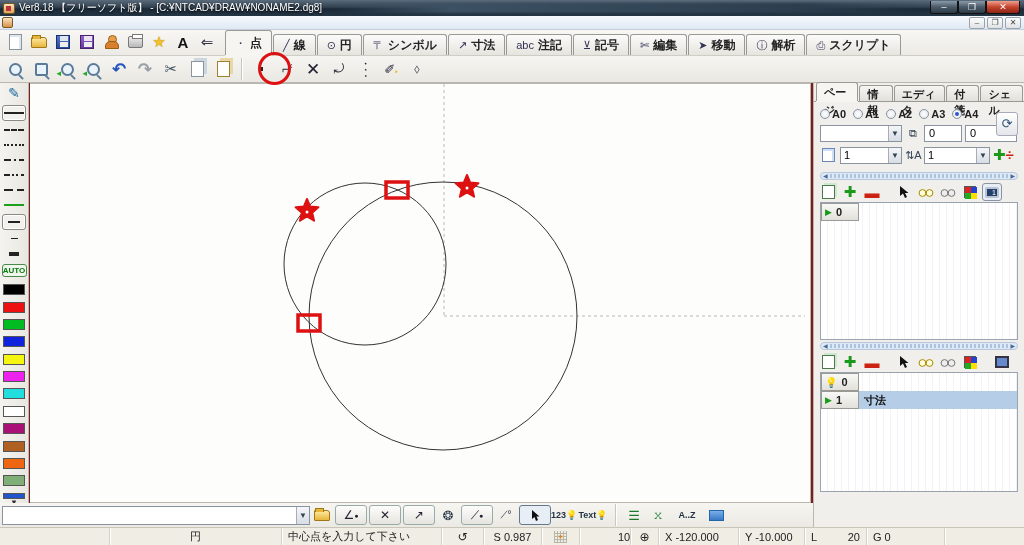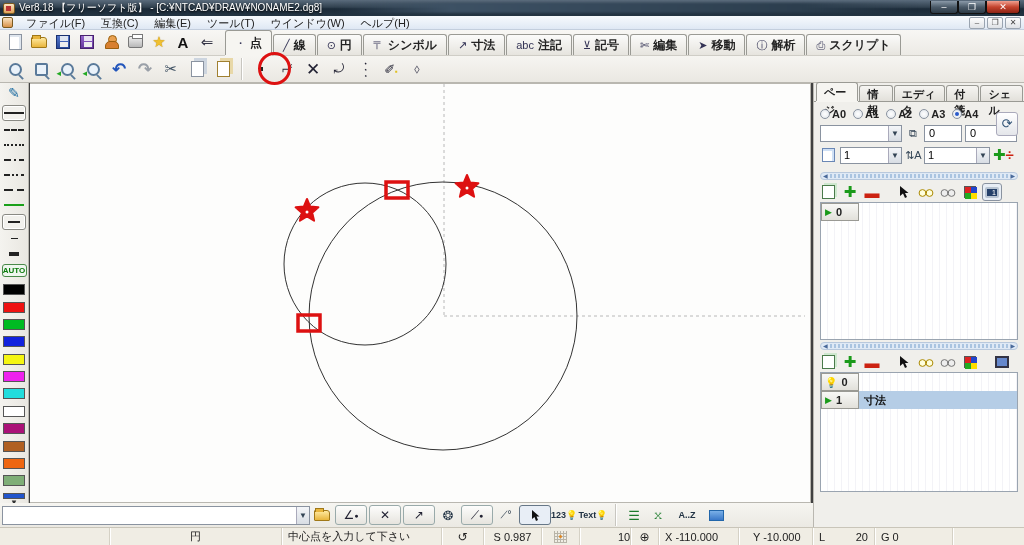--- a/index.html
+++ b/index.html
@@ -1,17 +1,17 @@
 <!DOCTYPE html>
 <html><head>
 <meta charset="utf-8">
 <style>
   * { margin:0; padding:0; box-sizing:border-box; font-family:"Liberation Sans","DejaVu Sans",sans-serif; }
   html,body { width:1024px; height:545px; overflow:hidden; background:#e8e8e8; }
-  #window { position:relative; width:945px; height:545px; background:#404040; }
+  #window { position:relative; width:945px; height:545px; background:#7f1d1d; }
 
   
   #titlebar { position:absolute; left:0; top:0; width:1024px; height:16px;
     background:linear-gradient(#5a6b7c 0%, #31414f 45%, #1b2a38 55%, #243543 100%);
     display:flex; align-items:center; color:#fff; font-size:10px; }
   #titlebar .app-ico { width:12px; height:11px; margin:0 4px 0 3px; background:linear-gradient(#fbe4c2,#e0a35a); border:1px solid #7a5a20; border-radius:2px; position:relative; }
   #titlebar .app-ico::after{ content:""; position:absolute; left:2px; top:2px; width:5px; height:5px; background:#b33; }
   #title-text { white-space:nowrap; text-shadow:0 1px 2px #000; }
   #title-blur { flex:1; height:10px; margin:0 12px; background:linear-gradient(90deg,transparent,#3d5164 20%,#2c3e4e 80%,transparent); filter:blur(1px); border-radius:2px; }
   .winbtn { width:28px; height:13px; margin-top:-2px; border:1px solid #111; border-top:none; border-radius:0 0 3px 3px; font-size:9px; line-height:12px; text-align:center; color:#fff; background:linear-gradient(#8a99a8,#4a5a68 50%,#2c3a46); }
@@ -149,29 +149,20 @@
     <div class="app-ico"></div>
     <span id="title-text">Ver8.18 【フリーソフト版】 - [C:¥NTCAD¥DRAW¥NONAME2.dg8]</span>
     <div id="title-blur"></div>
     <div class="winbtn">–</div>
     <div class="winbtn">❐</div>
     <div class="winbtn close">✕</div>
   </div>
 
   <div id="menubar">
     <div class="app-ico2"></div>
-    <div id="menu-items" style="display:flex;">
-
-    <div class="menu-item">ファイル(F)</div>
-        <div class="menu-item">互換(C)</div>
-        <div class="menu-item">編集(E)</div>
-        <div class="menu-item">ツール(T)</div>
-        <div class="menu-item">ウインドウ(W)</div>
-        <div class="menu-item">ヘルプ(H)</div>
-      </div>
     <div id="mdi-btns">
       <div class="mdibtn">–</div>
       <div class="mdibtn">❐</div>
       <div class="mdibtn">✕</div>
     </div>
   </div>
 
   <div id="tabrow">
     <div id="quick-icons">
       <div class="qico">
@@ -622,22 +613,22 @@
         <span style="font-size:12px;">↺</span>
       </div>
     <div class="scell center" style="width:58px;">S 0.987</div>
     <div class="scell center" style="width:38px;">
         <div class="grid-ico"></div>
       </div>
     <div class="scell center" style="width:32px;padding-left:44px;">10</div>
     <div class="scell center" style="width:28px;">
         <span style="font-size:12px;">⊕</span>
       </div>
-    <div class="scell" style="width:80px;">X -110.000</div>
-    <div class="scell" style="width:66px;margin-left:8px;">Y -10.000</div>
+    <div class="scell" style="width:80px;">X -120.000</div>
+    <div class="scell" style="width:66px;">Y -10.000</div>
     <div class="scell" style="width:62px; justify-content:space-between;">
       <span>L</span>
       <span>20</span>
     </div>
     <div class="scell" style="width:78px;">G 0</div>
     <div class="scell" style="flex:1; border-right:none;"></div>
   </div>
 
 </div>
 

